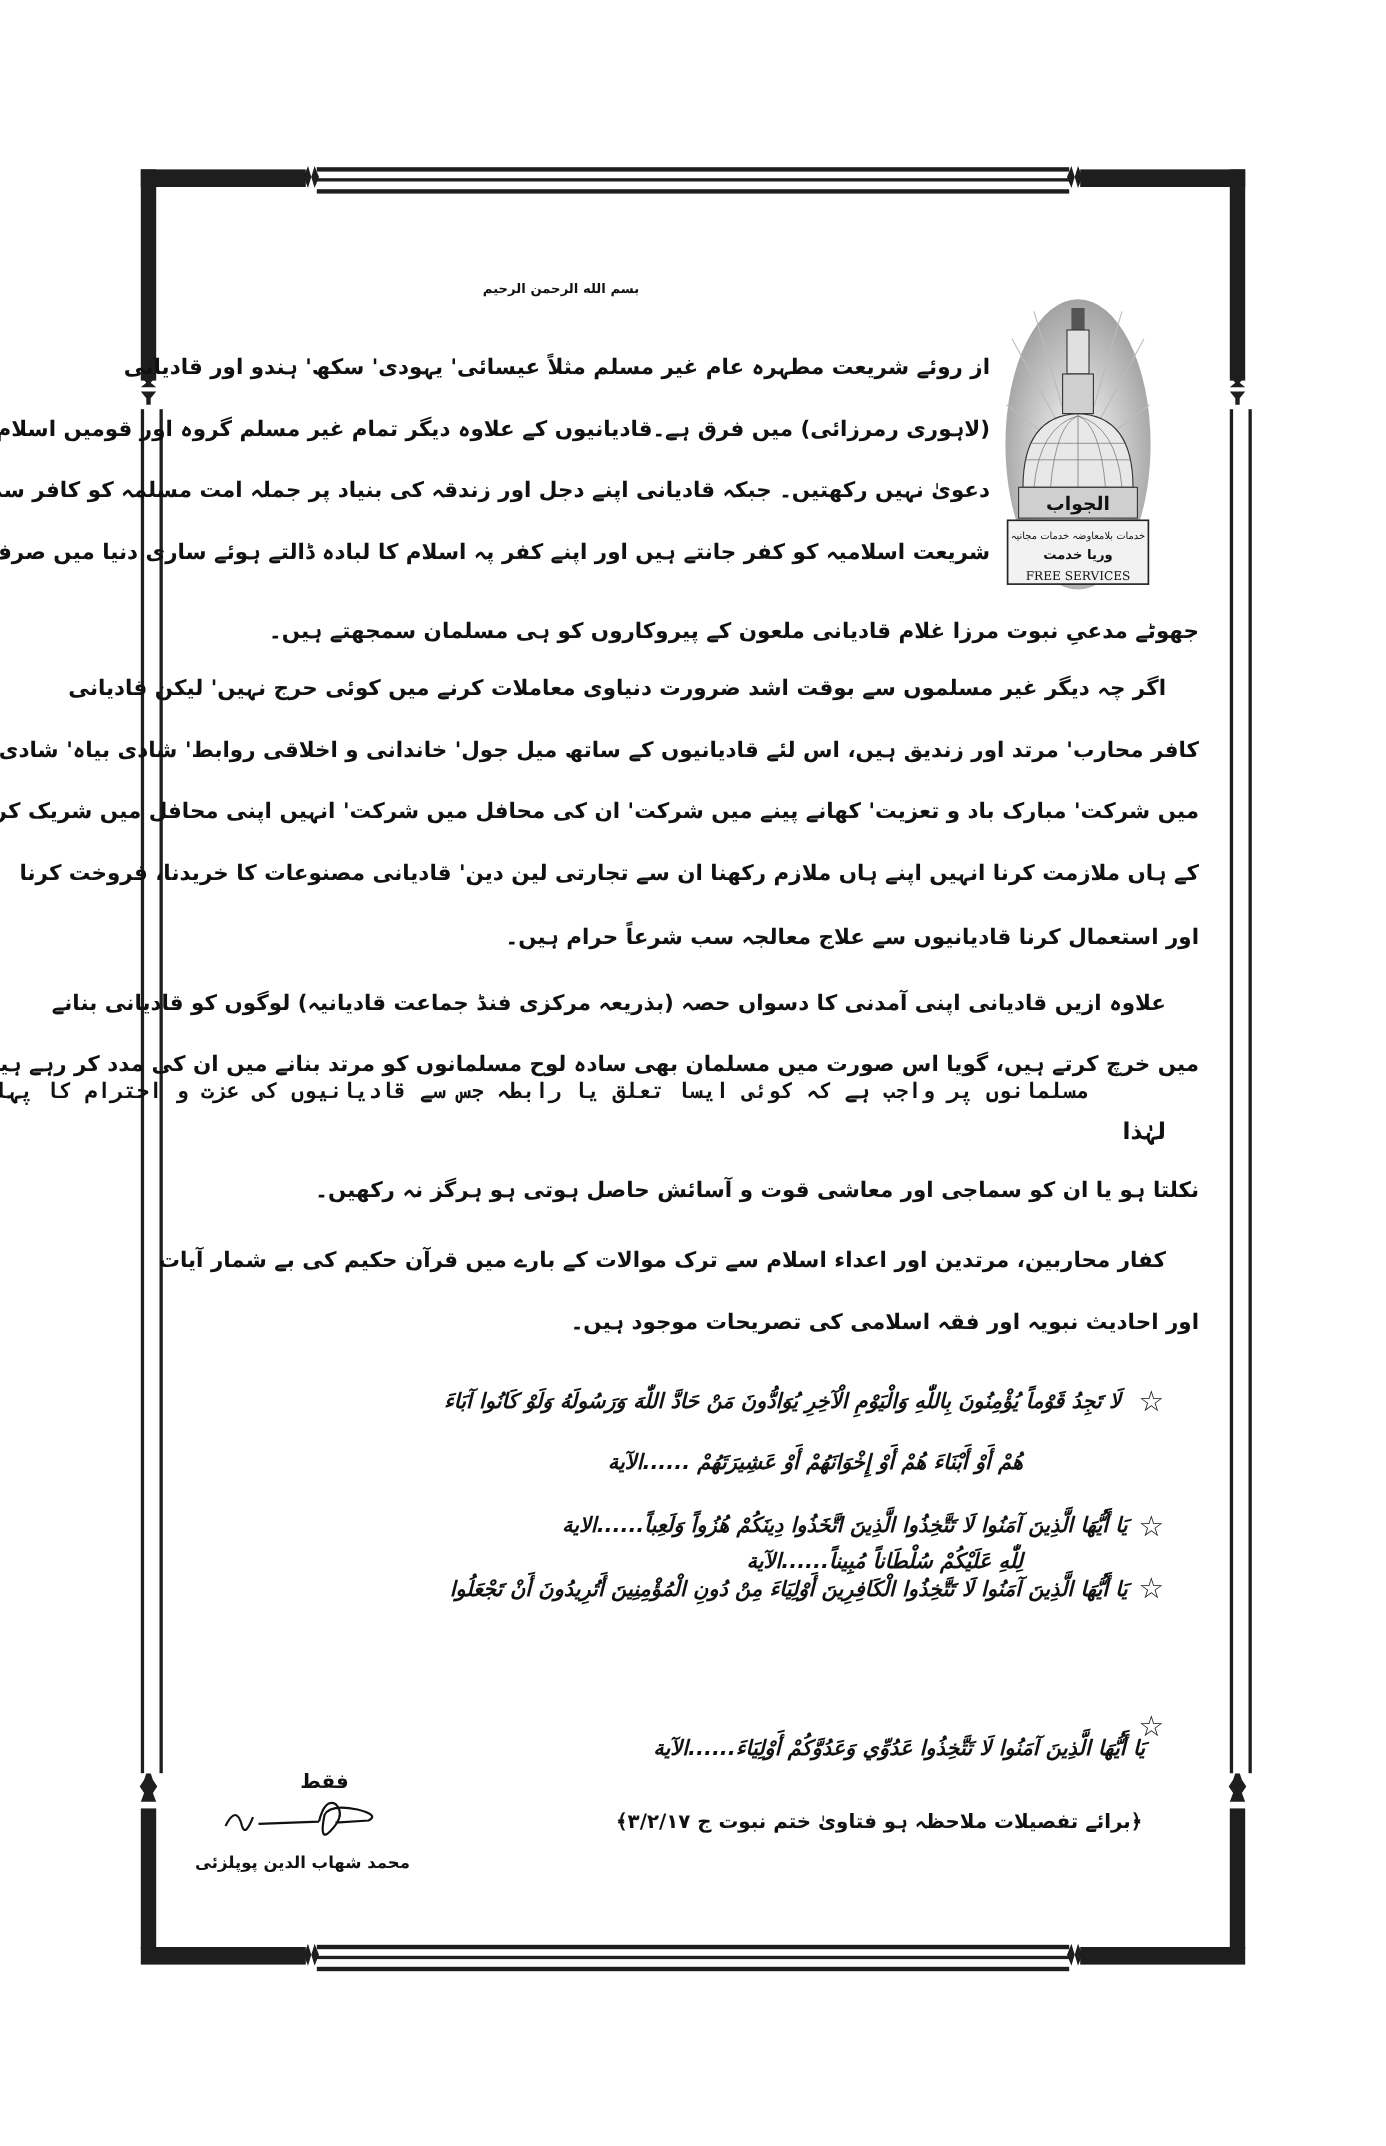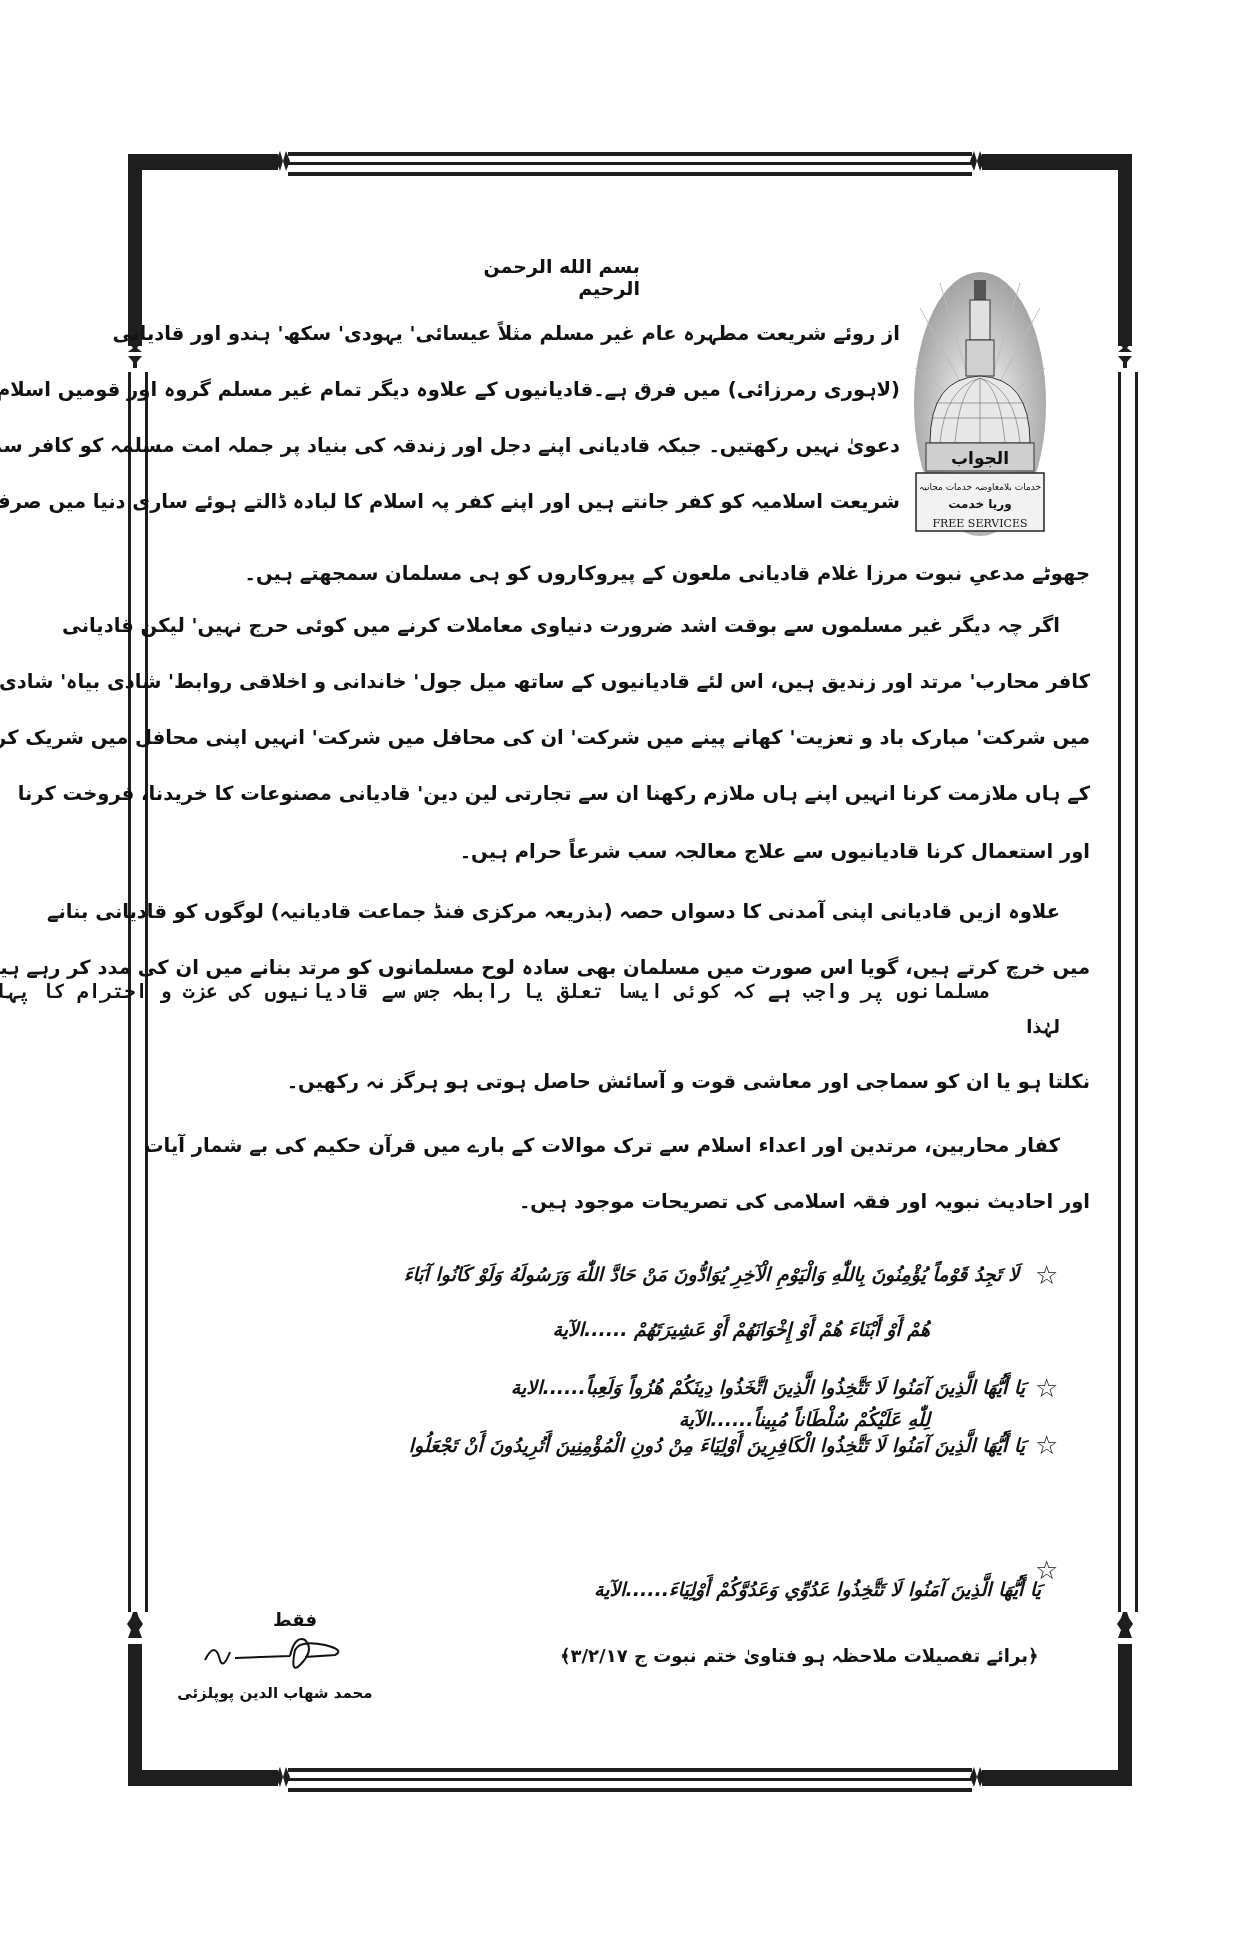--- a/index.html
+++ b/index.html
@@ -9,22 +9,22 @@
   .frame-top { top:140px; }
   .frame-bottom { top:1756px; }
   .bar-thick { position:absolute; background:#1e1e1e; }
   .tri-rule { position:absolute; left:160px; right:160px; height:16px;
               border-top:4px solid #1e1e1e; border-bottom:4px solid #1e1e1e; }
   .tri-rule::after { content:""; position:absolute; left:0; right:0; top:6px; height:3px; background:#1e1e1e; }
   .knot { position:absolute; width:18px; height:26px; }
   .side-double { position:absolute; width:14px; border-left:3px solid #1e1e1e; border-right:3px solid #1e1e1e; }
   .side-thick { position:absolute; width:14px; background:#1e1e1e; }
   .finial { position:absolute; width:20px; height:30px; }
-  .bismillah { position:absolute; left:440px; top:255px; width:200px; 
-               font-size:19px; font-weight:bold; direction:rtl; }
+  .bismillah { position:absolute; left:410px; top:255px; width:200px; text-align:center;
+               font-size:12px; font-weight:bold; direction:rtl; }
   .emblem { position:absolute; left:910px; top:268px; width:140px; height:272px; }
   .line { position:absolute; direction:rtl; white-space:nowrap; font-weight:bold; font-size:19.5px; }
   .verse { position:absolute; direction:rtl; white-space:nowrap; font-weight:bold; font-size:19px;
            font-style:italic; }
   .star { position:absolute; font-size:26px; color:#111; }
   .sig-block { position:absolute; left:175px; top:1609px; width:200px; text-align:center; }
   .footnote { position:absolute; left:560px; top:1645px; direction:rtl; font-weight:bold; font-size:18px; }
 </style>
 </head>
 <body>
@@ -122,21 +122,21 @@
 
 <div class="line" style="right:200px;top:614px;">اگر چہ دیگر غیر مسلموں سے بوقت اشد ضرورت دنیاوی معاملات کرنے میں کوئی حرج نہیں' لیکن قادیانی</div>
 <div class="line" style="right:170px;top:670px;">کافر محارب' مرتد اور زندیق ہیں، اس لئے قادیانیوں کے ساتھ میل جول' خاندانی و اخلاقی روابط' شادی بیاہ' شادی غمی</div>
 <div class="line" style="right:170px;top:726px;">میں شرکت' مبارک باد و تعزیت' کھانے پینے میں شرکت' ان کی محافل میں شرکت' انہیں اپنی محافل میں شریک کرنا' ان</div>
 <div class="line" style="right:170px;top:782px;">کے ہاں ملازمت کرنا انہیں اپنے ہاں ملازم رکھنا ان سے تجارتی لین دین' قادیانی مصنوعات کا خریدنا، فروخت کرنا</div>
 <div class="line" style="right:170px;top:840px;">اور استعمال کرنا قادیانیوں سے علاج معالجہ سب شرعاً حرام ہیں۔</div>
 
 <div class="line" style="right:200px;top:900px;">علاوہ ازیں قادیانی اپنی آمدنی کا دسواں حصہ (بذریعہ مرکزی فنڈ جماعت قادیانیہ) لوگوں کو قادیانی بنانے</div>
 <div class="line" style="right:170px;top:956px;">میں خرچ کرتے ہیں، گویا اس صورت میں مسلمان بھی سادہ لوح مسلمانوں کو مرتد بنانے میں ان کی مدد کر رہے ہیں۔</div>
 
-<div class="line" style="right:200px;top:1016px;font-size:18px;">لہٰذا</div>
+<div class="line" style="right:200px;top:1016px;font-size:21px;">لہٰذا</div>
 <div class="line" style="right:270px;top:980px;font-family:Liberation Mono, monospace;">مسلمانوں پر واجب ہے کہ کوئی ایسا تعلق یا رابطہ جس سے قادیانیوں کی عزت و احترام کا پہلو</div>
 <div class="line" style="right:170px;top:1070px;">نکلتا ہو یا ان کو سماجی اور معاشی قوت و آسائش حاصل ہوتی ہو ہرگز نہ رکھیں۔</div>
 
 <div class="line" style="right:200px;top:1134px;">کفار محاربین، مرتدین اور اعداء اسلام سے ترک موالات کے بارے میں قرآن حکیم کی بے شمار آیات</div>
 <div class="line" style="right:170px;top:1190px;">اور احادیث نبویہ اور فقہ اسلامی کی تصریحات موجود ہیں۔</div>
 
 <div class="star" style="left:1035px;top:1260px;">☆</div>
 <div class="verse" style="right:241px;top:1263px;">لَا تَجِدُ قَوْماً يُؤْمِنُونَ بِاللّٰهِ وَالْيَوْمِ الْآخِرِ يُوَادُّونَ مَنْ حَادَّ اللّٰهَ وَرَسُولَهُ وَلَوْ كَانُوا آبَاءَ</div>
 <div class="verse" style="right:330px;top:1318px;">هُمْ أَوْ أَبْنَاءَ هُمْ أَوْ إِخْوَانَهُمْ أَوْ عَشِيرَتَهُمْ ......الآية</div>
 

